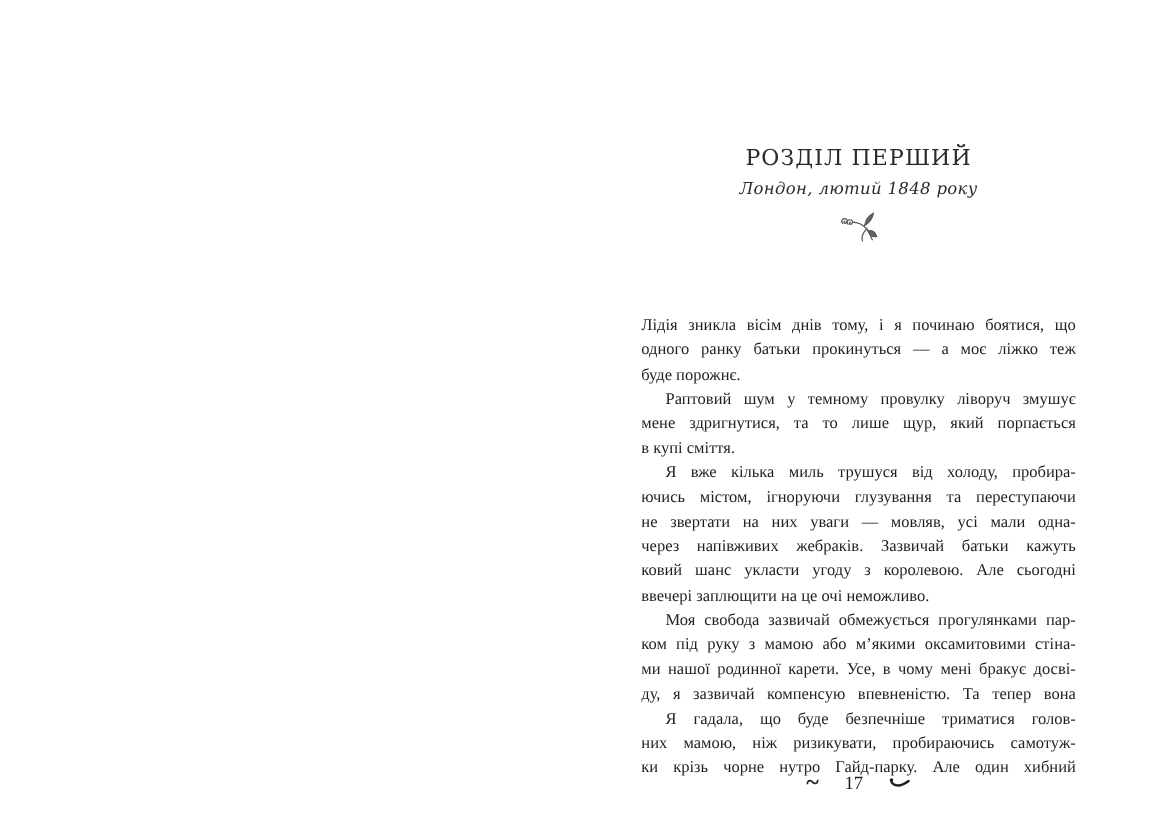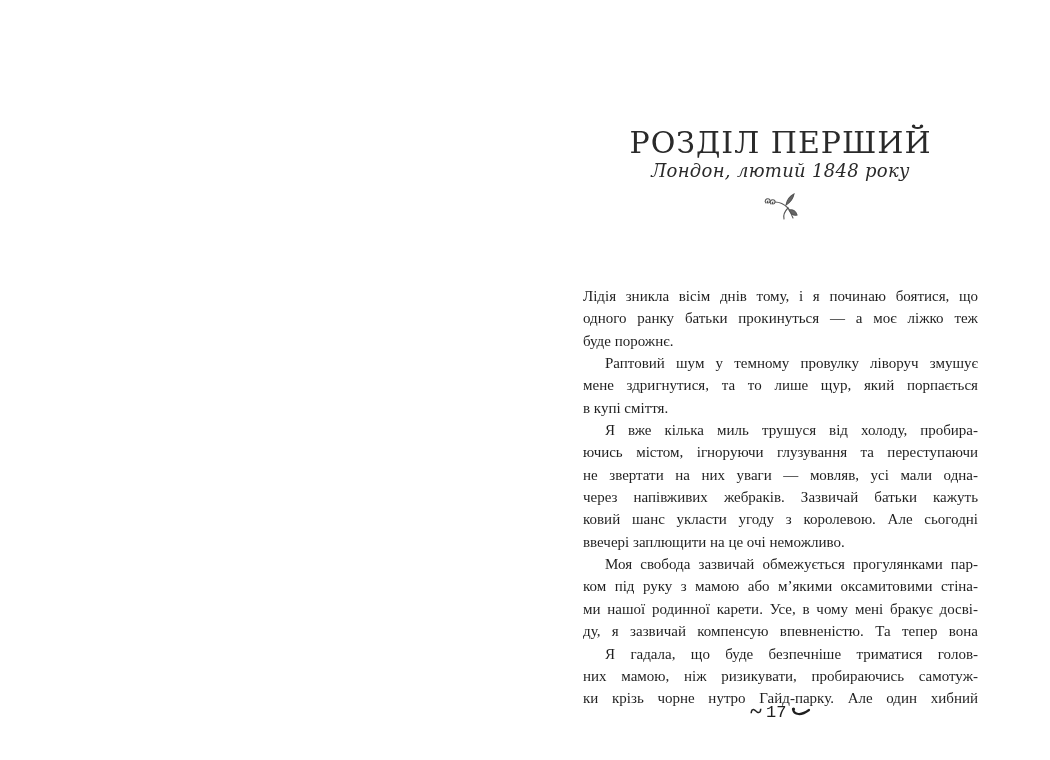--- a/index.html
+++ b/index.html
@@ -31,36 +31,36 @@
       width: 525px; height: 760px;
       background: #ffffff;
     }
     .chapter-title {
       position: absolute;
       left: 583px;
       width: 395px;
       top: 128px;
       text-align: center;
       font-family: "DejaVu Serif", serif;
-      font-size: 30px;
+      font-size: 20px;
       letter-spacing: 1px;
       font-weight: normal;
       color: #2a2a2a;
       line-height: 30px;
       white-space: nowrap;
     }
     .chapter-subtitle {
       position: absolute;
       left: 583px;
       width: 395px;
       top: 159px;
       text-align: center;
       font-family: "DejaVu Serif", serif;
       font-style: italic;
-      font-size: 18px;
+      font-size: 15px;
       line-height: 24px;
       color: #2a2a2a;
       letter-spacing: 0.3px;
       white-space: nowrap;
     }
     .ornament {
       position: absolute;
       left: 762px;
       top: 189px;
       width: 40px;
@@ -103,22 +103,21 @@
       line-height: 22px;
       color: #1f1f1f;
     }
     .page-number .tilde {
       display: inline-block;
       font-size: 22px;
       font-weight: bold;
       vertical-align: -1px;
     }
     .page-number .num {
-      margin: 0 0;
-      font-family: Liberation Mono, monospace;
+      margin: 0 19px;
     }
     .page-number .swash {
       display: inline-block;
       vertical-align: middle;
     }
   </style>
 </head>
 <body>
 
 <div class="spread">

